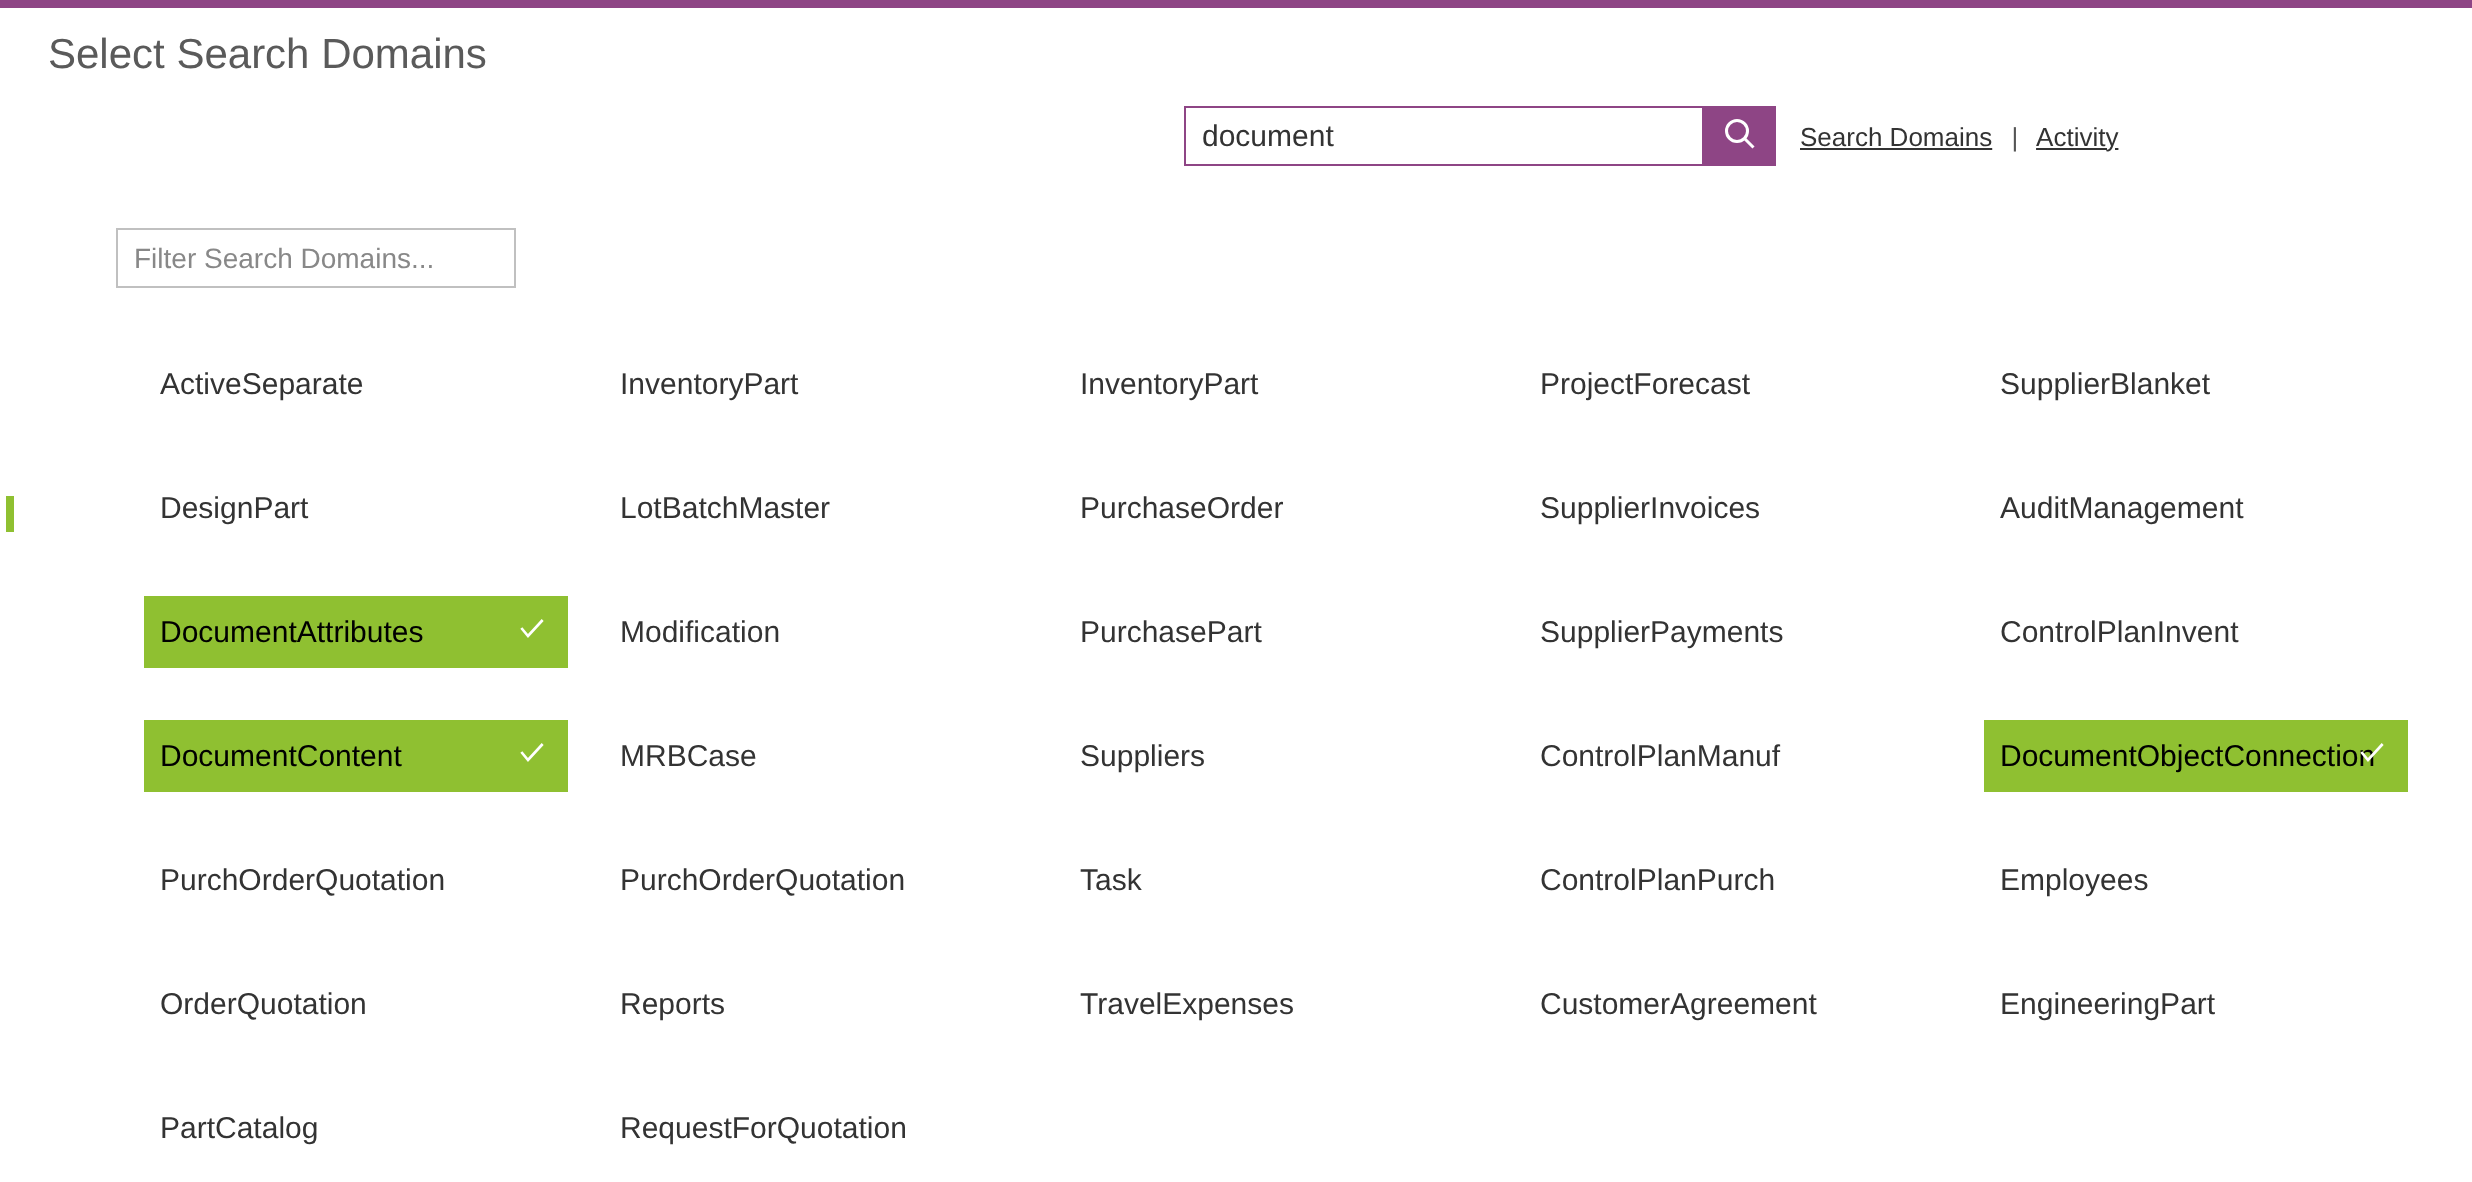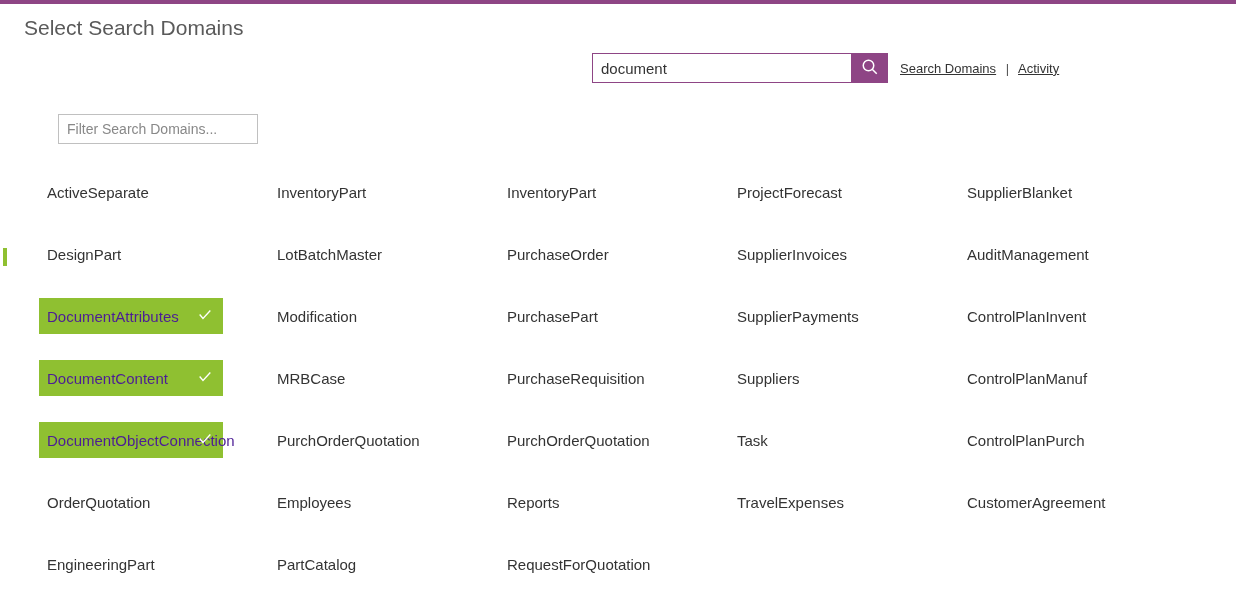--- a/index.html
+++ b/index.html
@@ -78,40 +78,40 @@
       width: 200px;
       height: 30px;
       border: 1px solid #c0c0c0;
       padding: 0 8px;
       font-size: 14px;
       color: #333;
       margin-left: 12px;
     }
     .filter-input::placeholder { color: #888; }
     .domains-grid {
-      margin: 30px 0 0 39px;
+      margin: 30px 0 0 72px;
       display: grid;
       grid-template-columns: repeat(5, 220px);
       column-gap: 10px;
       row-gap: 26px;
     }
     .domain-item {
       height: 36px;
       display: flex;
       align-items: center;
       padding: 0 8px;
       font-size: 15px;
       color: #333;
       cursor: pointer;
       position: relative;
     }
     .domain-item.selected {
       background: #8fc031;
-      color: #4c1d95;
-      width: 184px;
+      color: #000000;
+      width: 212px;
     }
     .check-icon {
       position: absolute;
       right: 10px;
       top: 50%;
       transform: translateY(-50%);
     }
     .check-icon svg { stroke: #fff; stroke-width: 2; }
     .left-edge-marker {
       position: absolute;
@@ -206,23 +206,20 @@
     <div class="domain-item selected">
       <span>DocumentContent</span>
       <span class="check-icon"><svg width="16" height="16" viewBox="0 0 24 24" fill="none">
           <polyline points="4,12 9,18 20,6"></polyline>
         </svg></span>
     </div>
     <div class="domain-item">
       <span>MRBCase</span>
     </div>
     <div class="domain-item">
-      <span>PurchaseRequisition</span>
-    </div>
-    <div class="domain-item">
       <span>Suppliers</span>
     </div>
     <div class="domain-item">
       <span>ControlPlanManuf</span>
     </div>
     <div class="domain-item selected">
       <span>DocumentObjectConnection</span>
       <span class="check-icon"><svg width="16" height="16" viewBox="0 0 24 24" fill="none">
           <polyline points="4,12 9,18 20,6"></polyline>
         </svg></span>
@@ -233,26 +230,26 @@
     <div class="domain-item">
       <span>PurchOrderQuotation</span>
     </div>
     <div class="domain-item">
       <span>Task</span>
     </div>
     <div class="domain-item">
       <span>ControlPlanPurch</span>
     </div>
     <div class="domain-item">
+      <span>Employees</span>
+    </div>
+    <div class="domain-item">
       <span>OrderQuotation</span>
     </div>
     <div class="domain-item">
-      <span>Employees</span>
-    </div>
-    <div class="domain-item">
       <span>Reports</span>
     </div>
     <div class="domain-item">
       <span>TravelExpenses</span>
     </div>
     <div class="domain-item">
       <span>CustomerAgreement</span>
     </div>
     <div class="domain-item">
       <span>EngineeringPart</span>

